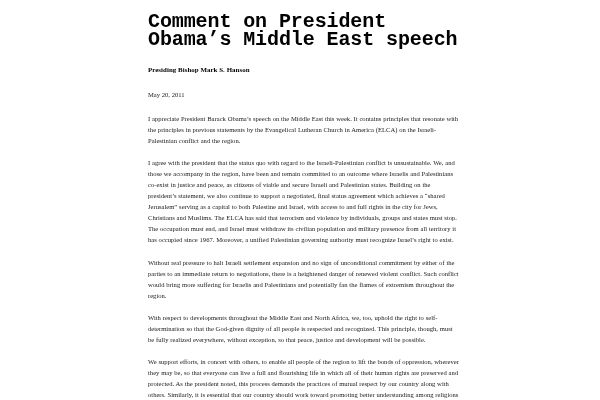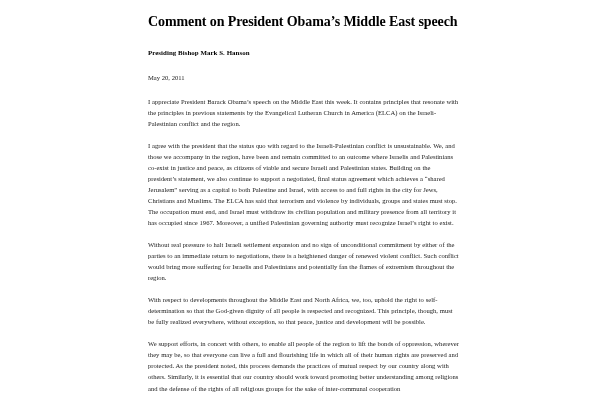--- a/index.html
+++ b/index.html
@@ -23,22 +23,22 @@
     background: #ffffff;
     overflow: hidden;
   }
   .content {
     position: absolute;
     left: 148px;
     top: 13px;
     width: 312px;
   }
   .doc-title {
-    font-family: Liberation Serif, serif;
-    font-size: 14px;
+    font-family: Liberation Mono, monospace;
+    font-size: 20px;
     font-weight: bold;
     line-height: 17.5px;
     letter-spacing: -0.1px;
     margin: 0 0 0 0;
     color: #000000;
   }
   .byline {
     font-family: "Liberation Serif", "DejaVu Serif", serif;
     font-size: 6.9px;
     font-weight: bold;

